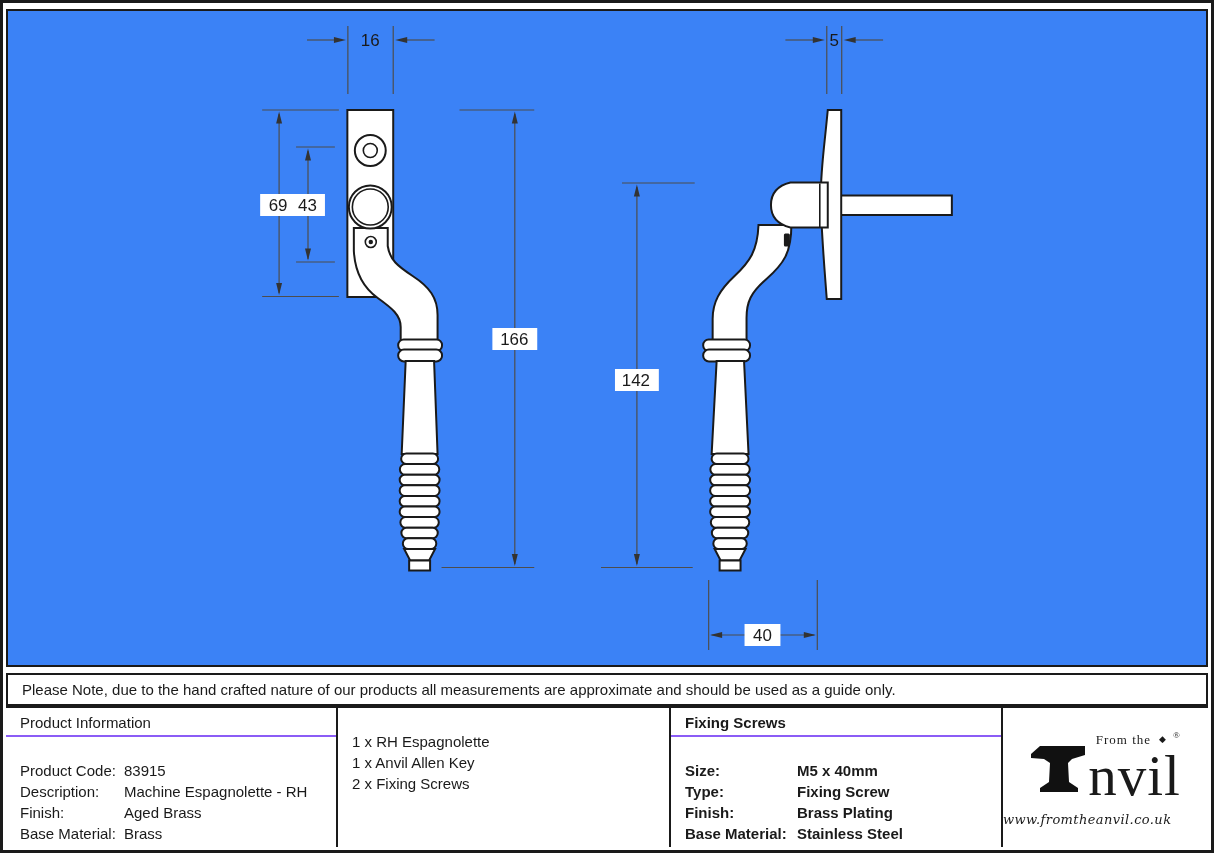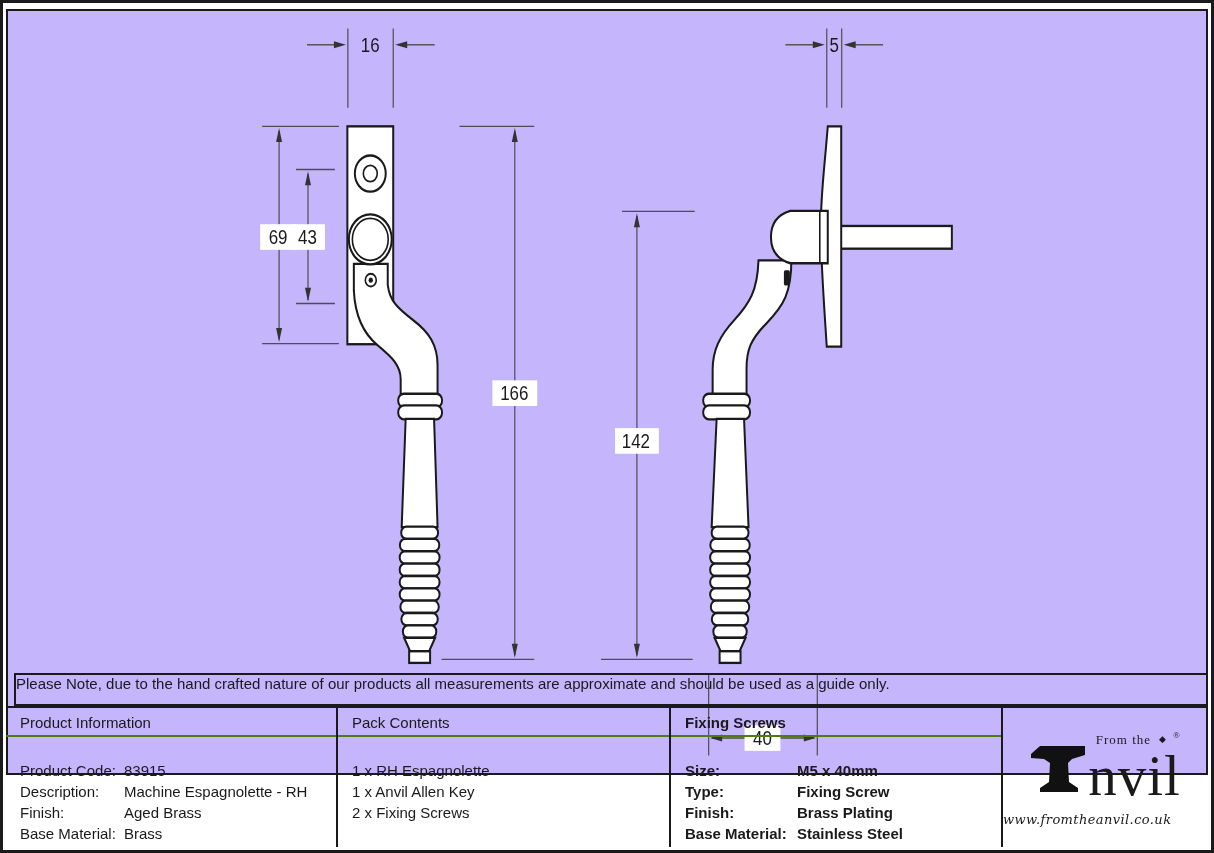--- a/index.html
+++ b/index.html
@@ -1,27 +1,27 @@
 <!DOCTYPE html>
 <html><head>
 <meta charset="utf-8">
 <style>
   html,body{margin:0;padding:0;background:#fff;}
   body{width:1214px;height:853px;position:relative;font-family:"Liberation Sans",sans-serif;color:#1a1a1a;}
   .page{position:absolute;inset:0;border:3px solid #1a1a1a;box-sizing:border-box;background:#fff;}
-  .drawing-box{position:absolute;left:3px;right:3px;top:6px;height:766px;border:2px solid #1a1a1a;box-sizing:border-box;background:#c4b5fd;}
+  .drawing-box{position:absolute;left:3px;right:3px;top:6px;height:658px;border:2px solid #1a1a1a;box-sizing:border-box;background:#3b82f6;}
   .drawing-box svg{display:block;width:100%;height:100%;}
-  .note-box{position:absolute;left:3px;right:3px;top:670px;height:33px;border:2px solid #1a1a1a;box-sizing:border-box;display:flex;align-items:flex-start;font-size:15px;margin-left:8px;}
+  .note-box{position:absolute;left:3px;right:3px;top:670px;height:33px;border:2px solid #1a1a1a;box-sizing:border-box;display:flex;align-items:center;padding-left:14px;font-size:15px;}
   .bottom-table{position:absolute;left:3px;right:3px;top:703px;bottom:3px;border-top:2px solid #1a1a1a;box-sizing:border-box;display:flex;}
   .t-col{box-sizing:border-box;border-right:2px solid #1a1a1a;display:flex;flex-direction:column;}
   .t-col.c1{width:332px;}
   .t-col.c2{width:333px;}
   .t-col.c3{width:332px;font-weight:bold;}
   .t-col.c-logo{flex:1;border-right:none;position:relative;}
-  .t-head{height:29px;box-sizing:border-box;border-bottom:2px solid #4d7c0f;font-size:15px;padding:6px 0 0 14px;}
+  .t-head{height:29px;box-sizing:border-box;border-bottom:2px solid #8b5cf6;font-size:15px;padding:6px 0 0 14px;}
   .t-body{padding:23px 0 0 14px;font-size:15px;line-height:21px;}
   .kv{display:flex;}
   .kv .k{width:104px;flex:none;}
   .c3 .kv .k{width:112px;}
   .list-item{display:block;}
   
   .logo-wrap{position:absolute;left:0;right:0;top:22px;text-align:center;}
   .logo-row{display:inline-block;position:relative;text-align:right;}
   .anvil-glyph{display:inline-block;vertical-align:bottom;}
   .logo-text{display:inline-block;vertical-align:bottom;margin-left:2px;}
@@ -213,21 +213,20 @@
           <span class="v">Aged Brass</span>
         </div>
         <div class="kv">
           <span class="k">Base Material:</span>
           <span class="v">Brass</span>
         </div>
       </div>
     </div>
 
     <div class="t-col c2">
-      <div class="t-head">Pack Contents</div>
       <div class="t-body">
         <span class="list-item">1 x RH Espagnolette</span>
         <span class="list-item">1 x Anvil Allen Key</span>
         <span class="list-item">2 x Fixing Screws</span>
       </div>
     </div>
 
     <div class="t-col c3">
       <div class="t-head">Fixing Screws</div>
       <div class="t-body">

